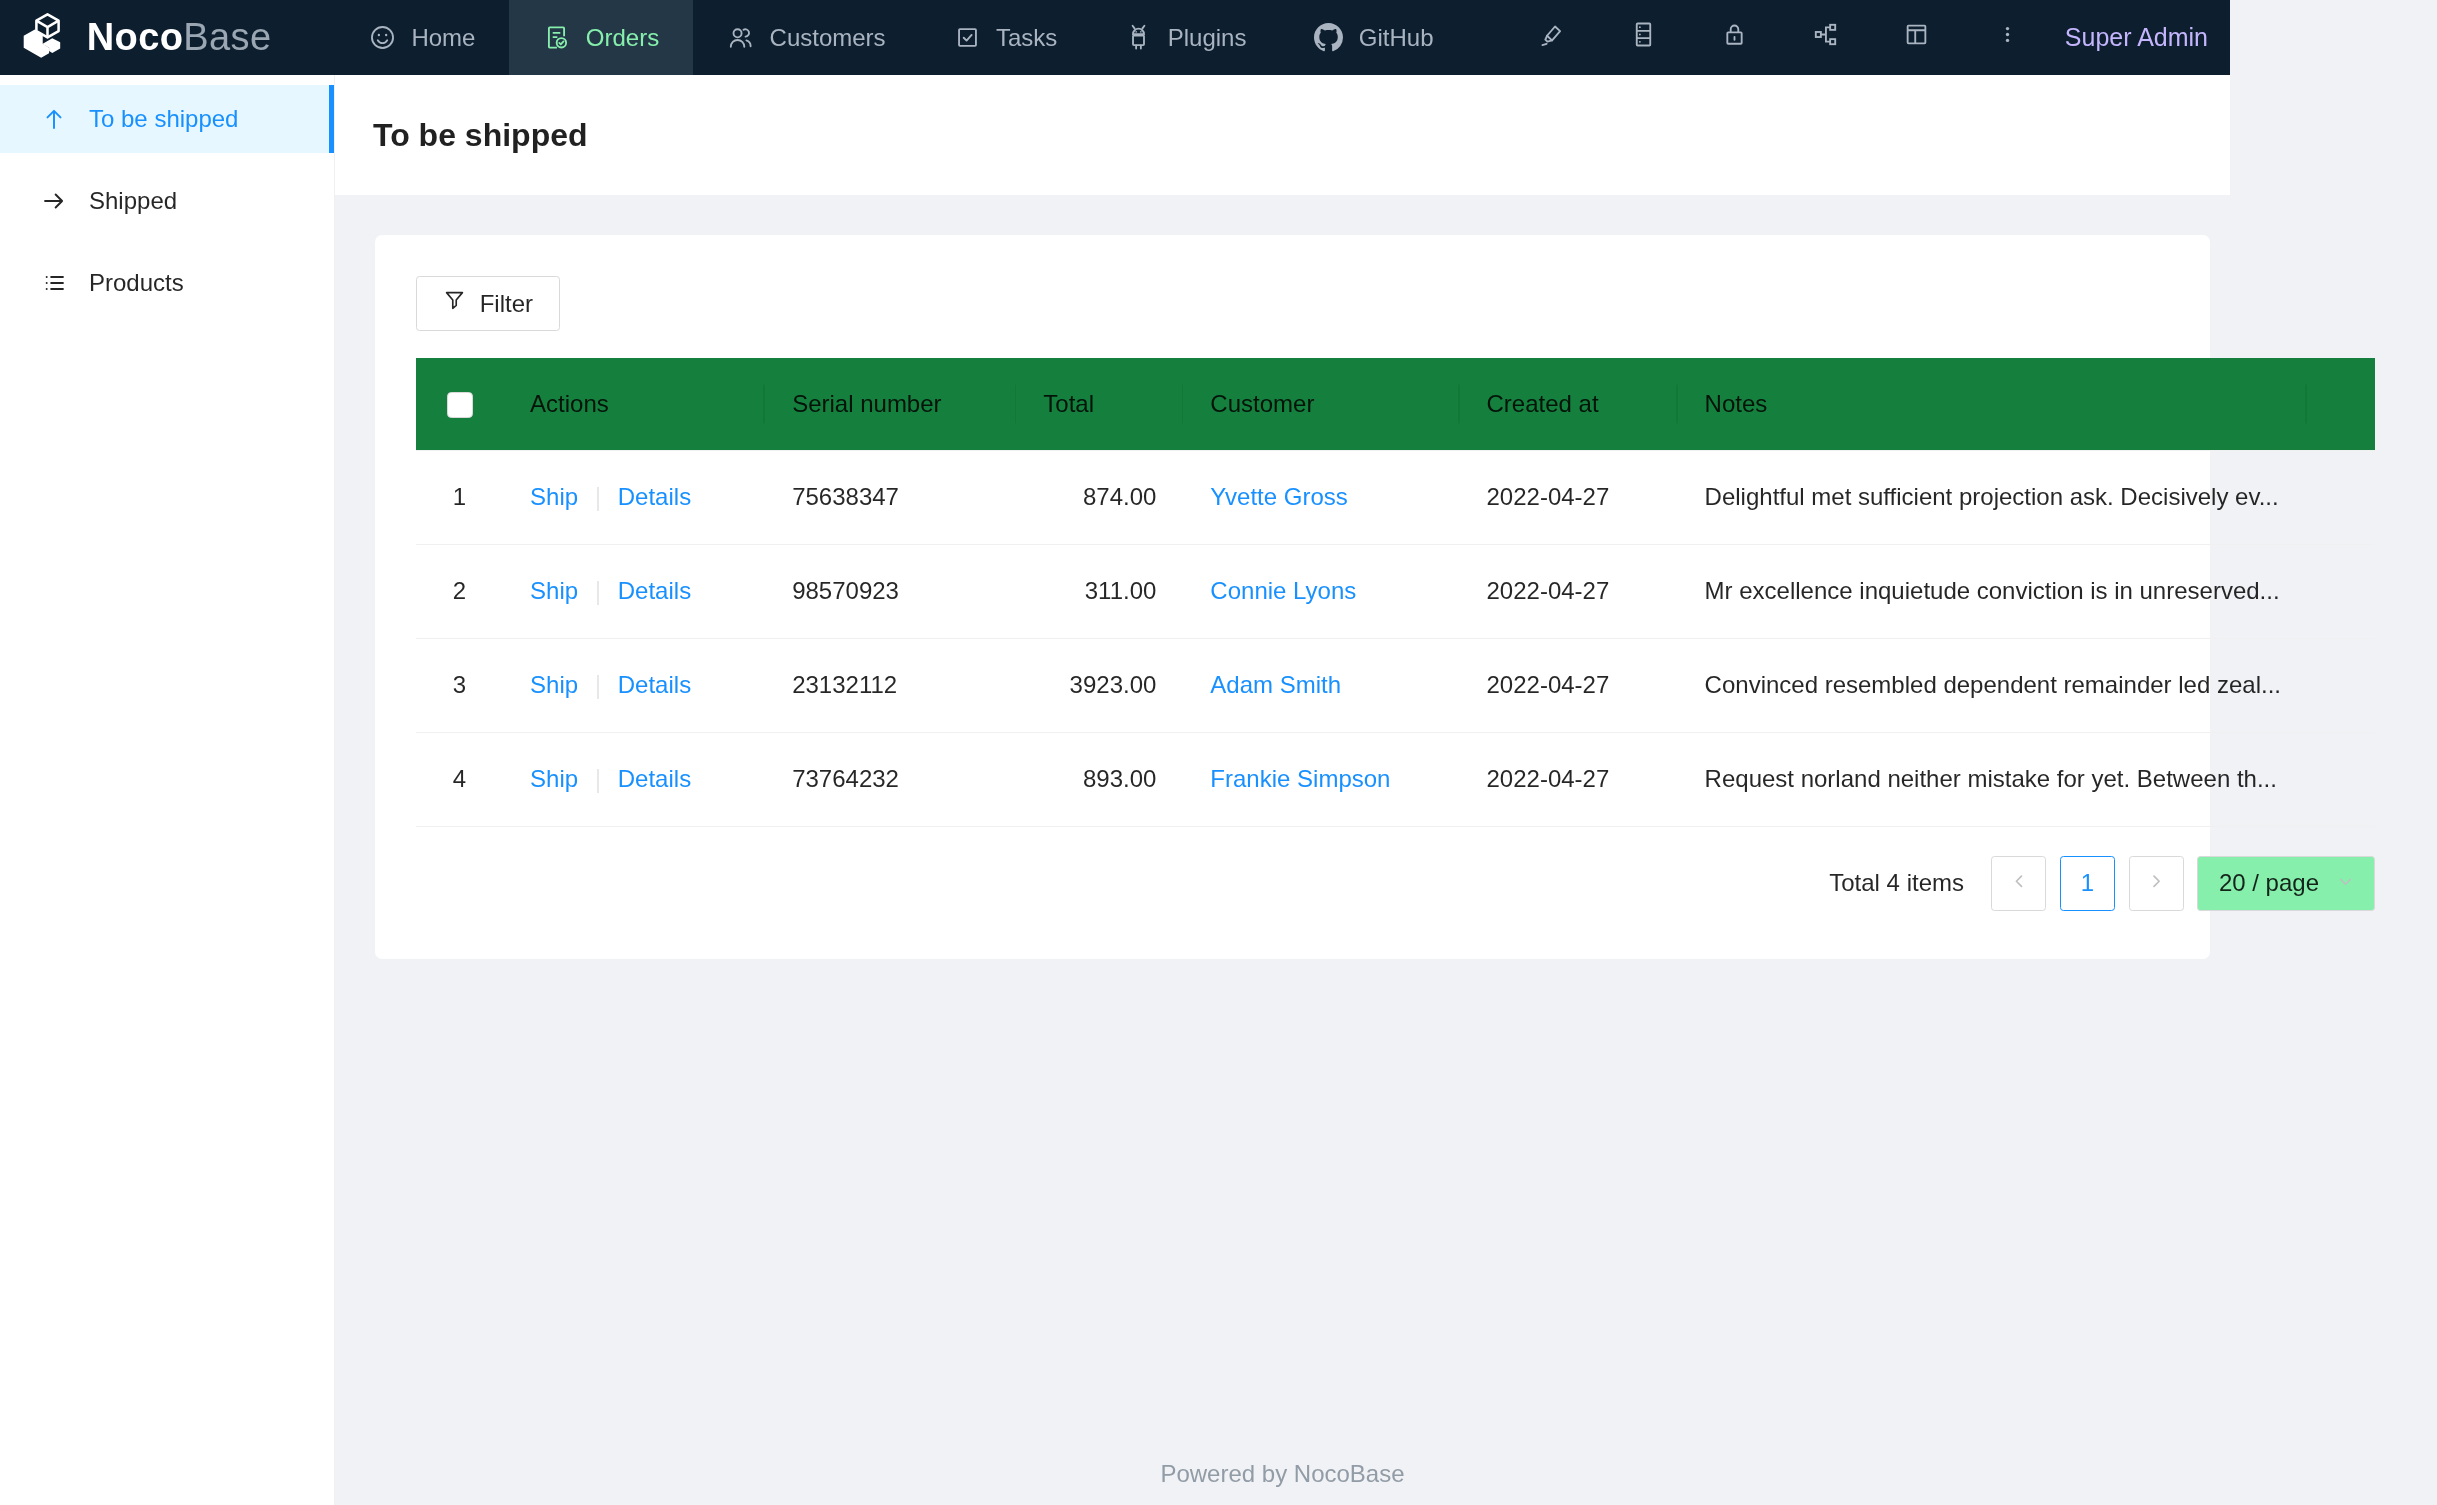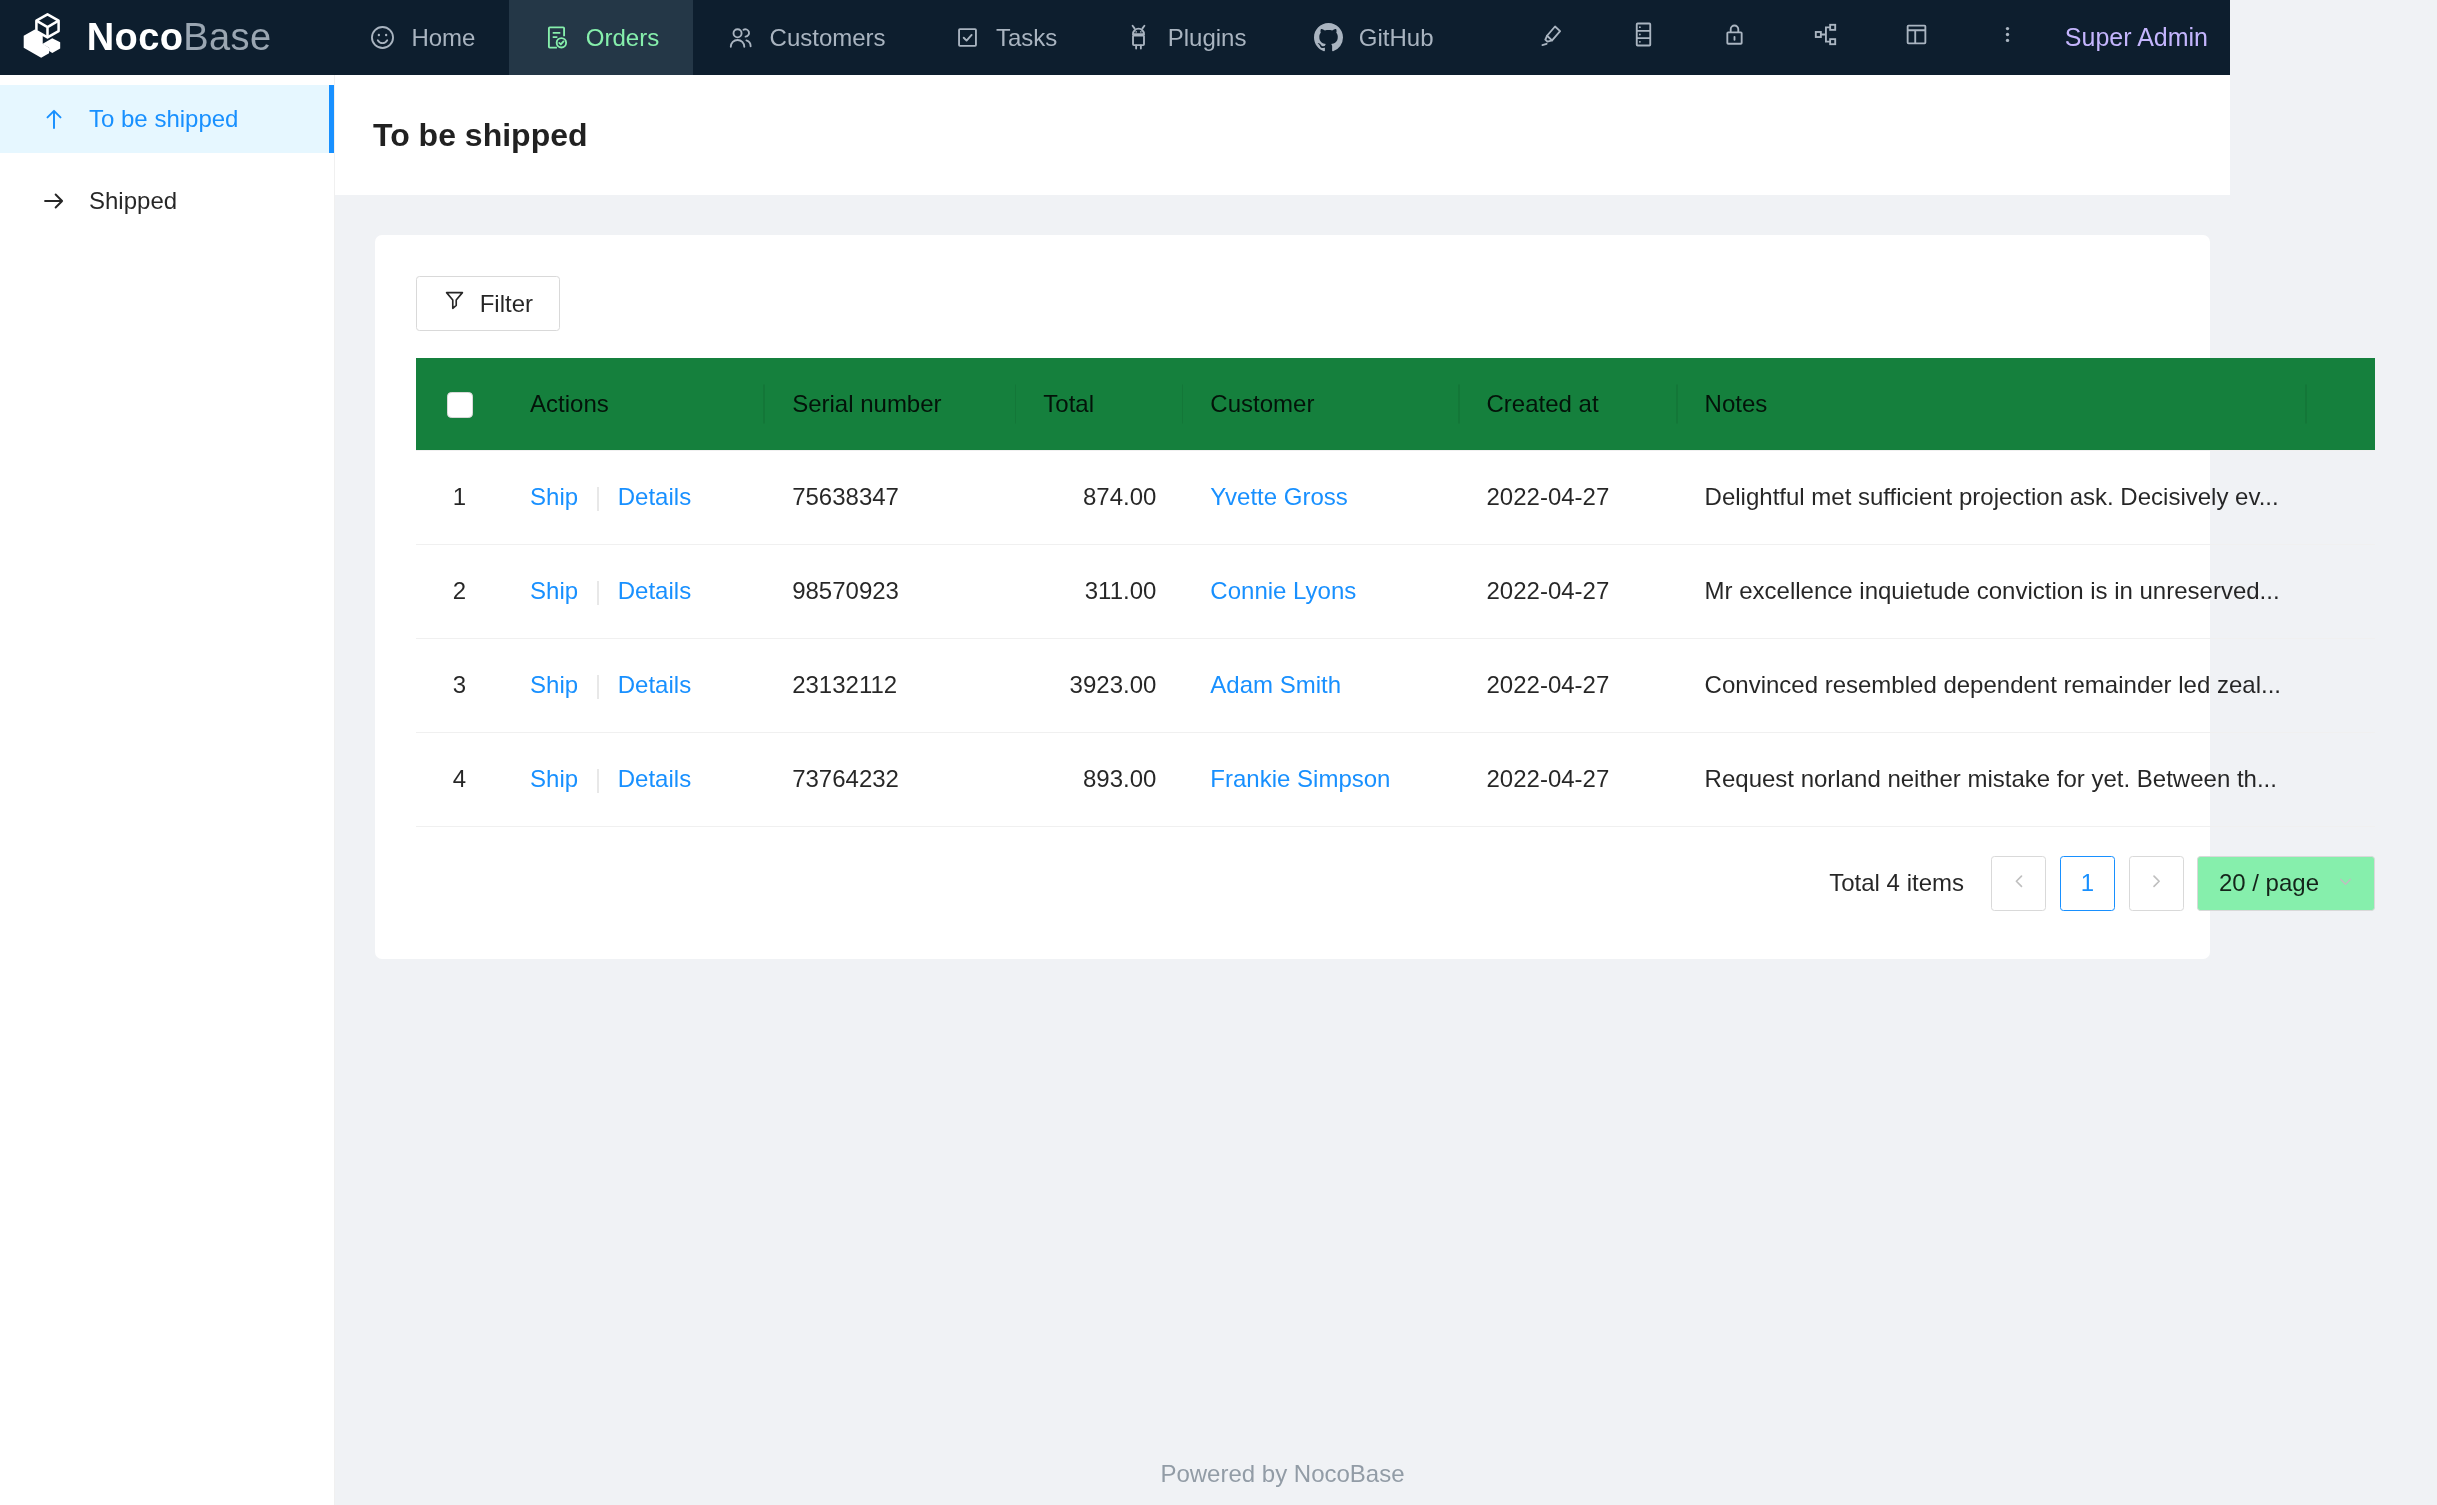--- a/index.html
+++ b/index.html
@@ -243,20 +243,31 @@
         </span>
         <span>To be shipped</span>
       </div>
       <div class="side-item">
         <span>
           <svg width="26" height="26" viewBox="0 0 32 32" fill="none" stroke="currentColor" stroke-width="2.4" stroke-linecap="round" stroke-linejoin="round">
             <path d="M5 16h21M26 16l-8-8M26 16l-8 8"></path>
           </svg>
         </span>
         <span>Shipped</span>
+      </div>
+      <div class="side-item">
+        <span>
+          <svg width="26" height="26" viewBox="0 0 32 32" fill="none" stroke="currentColor" stroke-width="2.4" stroke-linecap="round">
+            <circle cx="7" cy="8.5" r="1.2" fill="currentColor" stroke="none"></circle>
+            <circle cx="7" cy="16" r="1.2" fill="currentColor" stroke="none"></circle>
+            <circle cx="7" cy="23.5" r="1.2" fill="currentColor" stroke="none"></circle>
+            <path d="M12.5 8.5H27M12.5 16H27M12.5 23.5H27"></path>
+          </svg>
+        </span>
+        <span>Products</span>
       </div>
     </div>
 
     <div class="content">
       <div class="page-header">
         <div class="page-title">To be shipped</div>
       </div>
 
       <div class="page-body">
         <div class="card">

